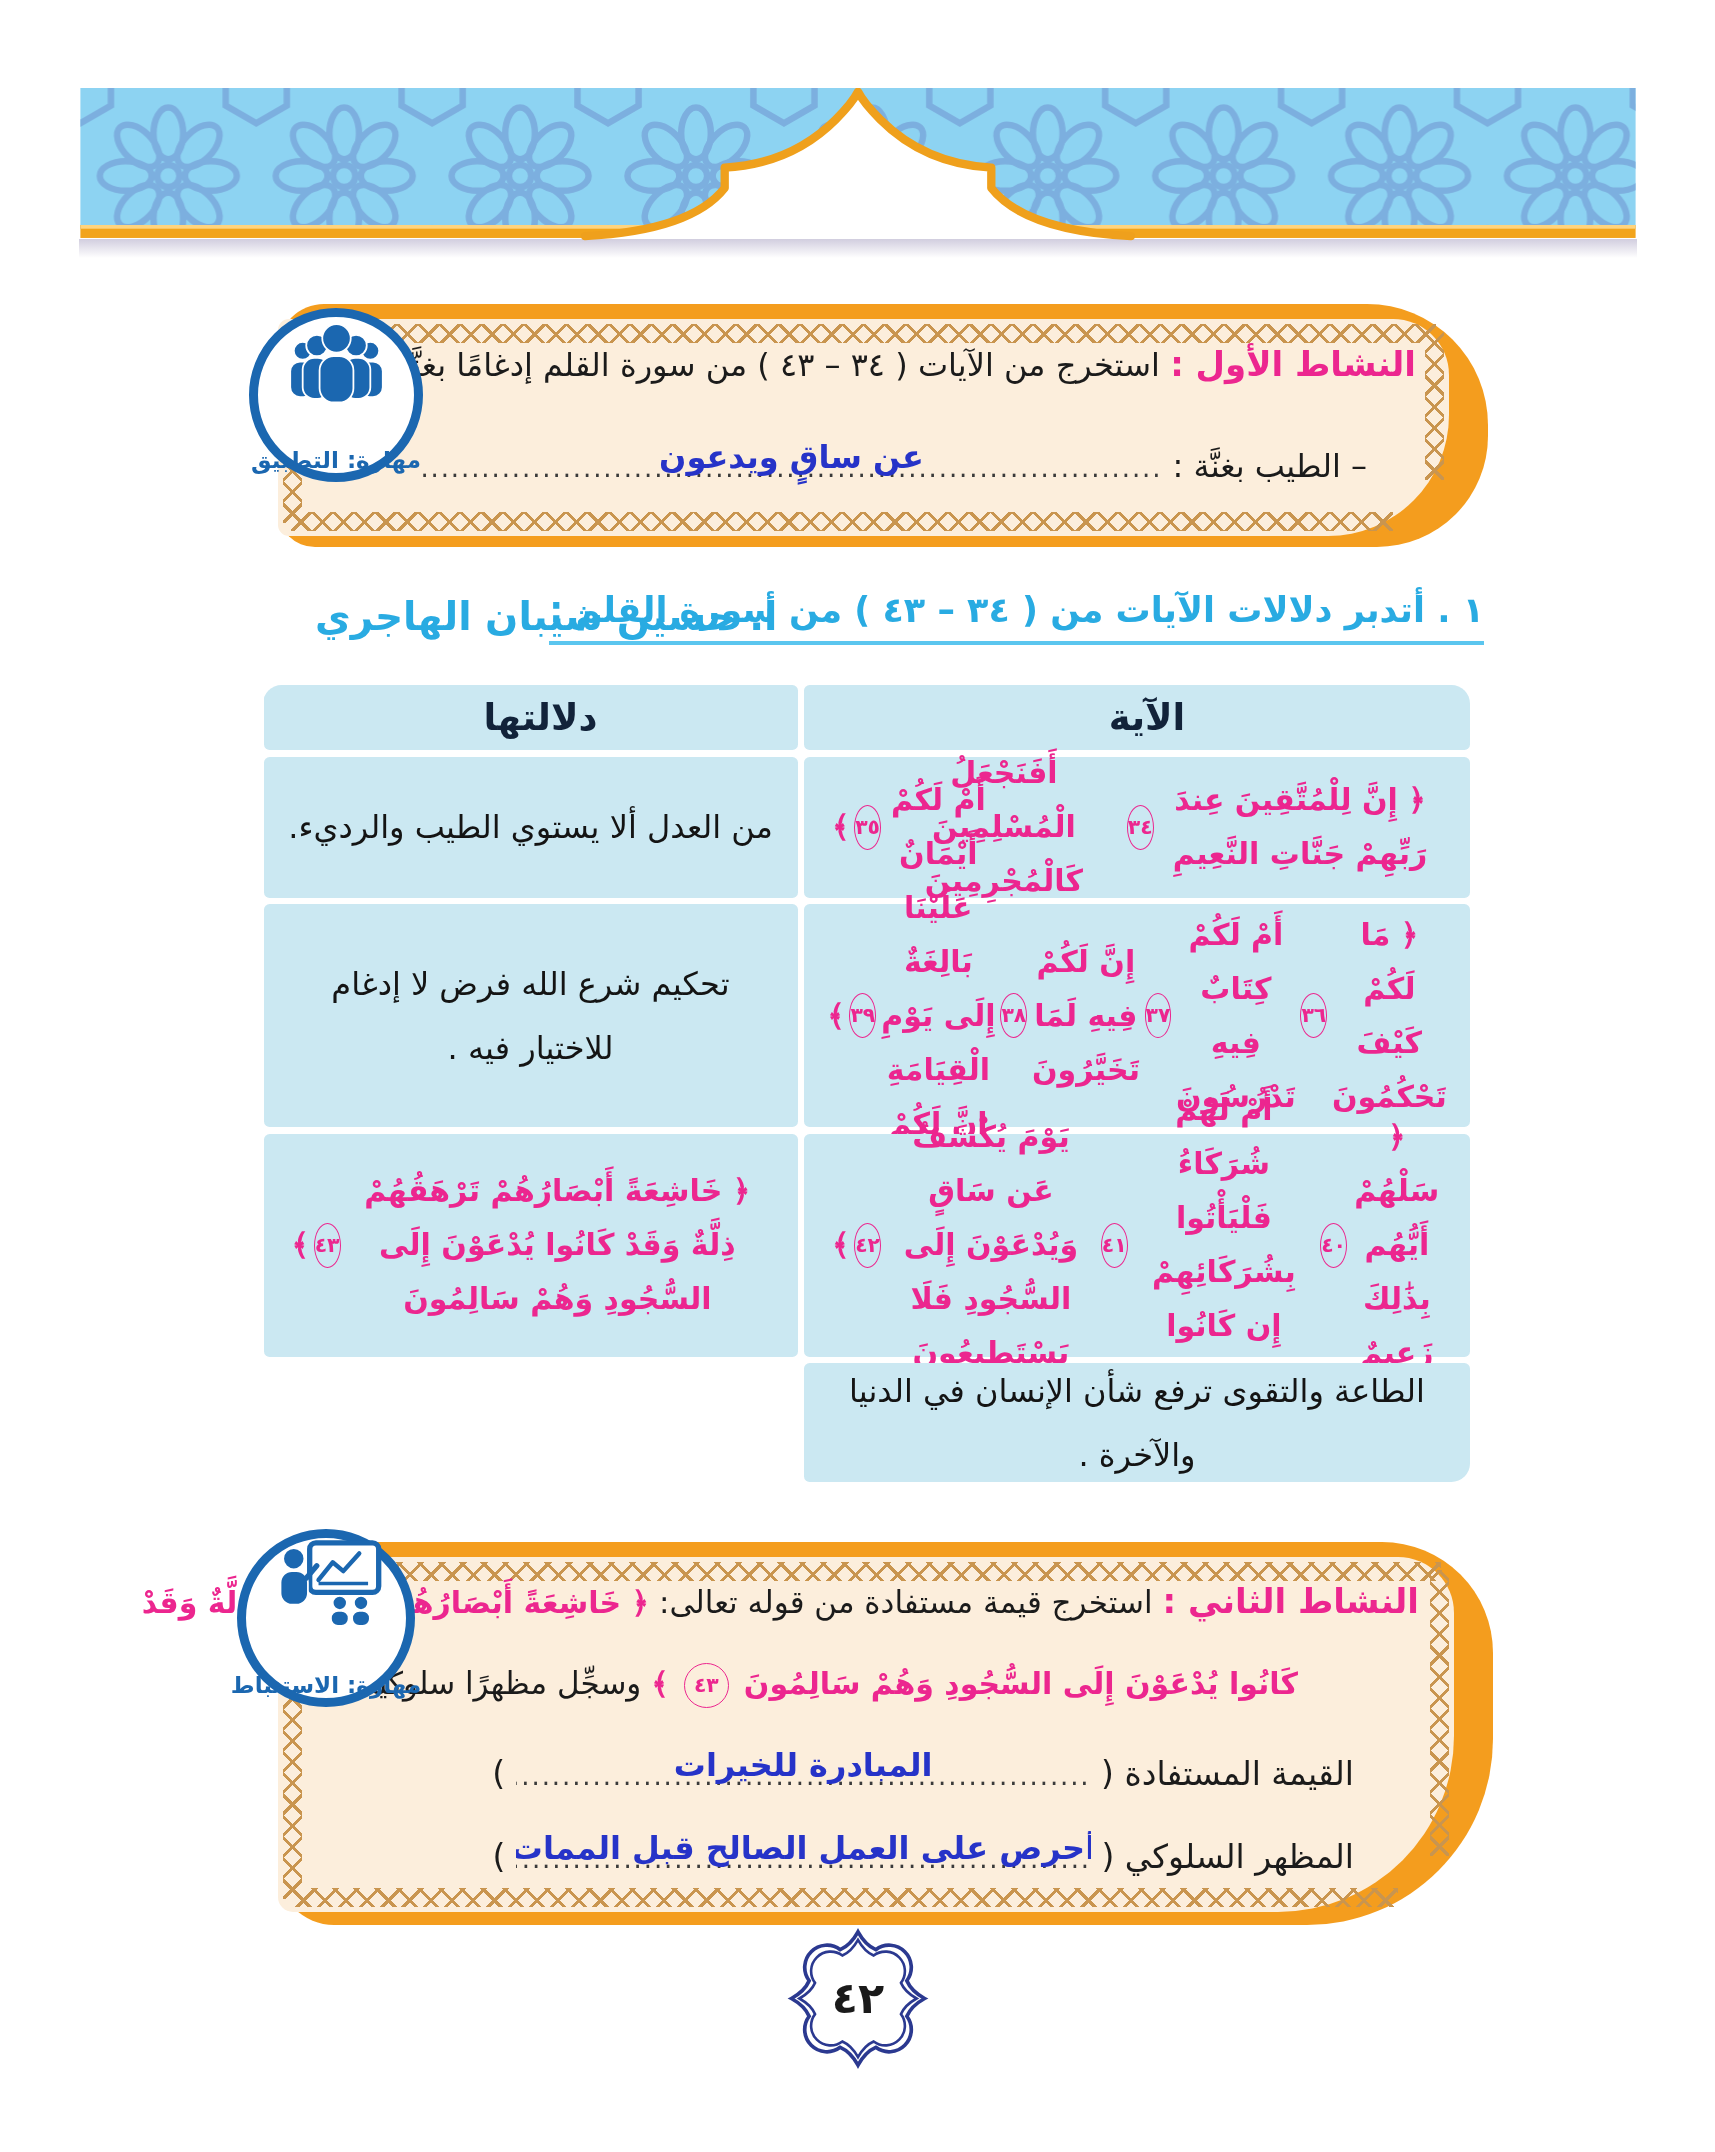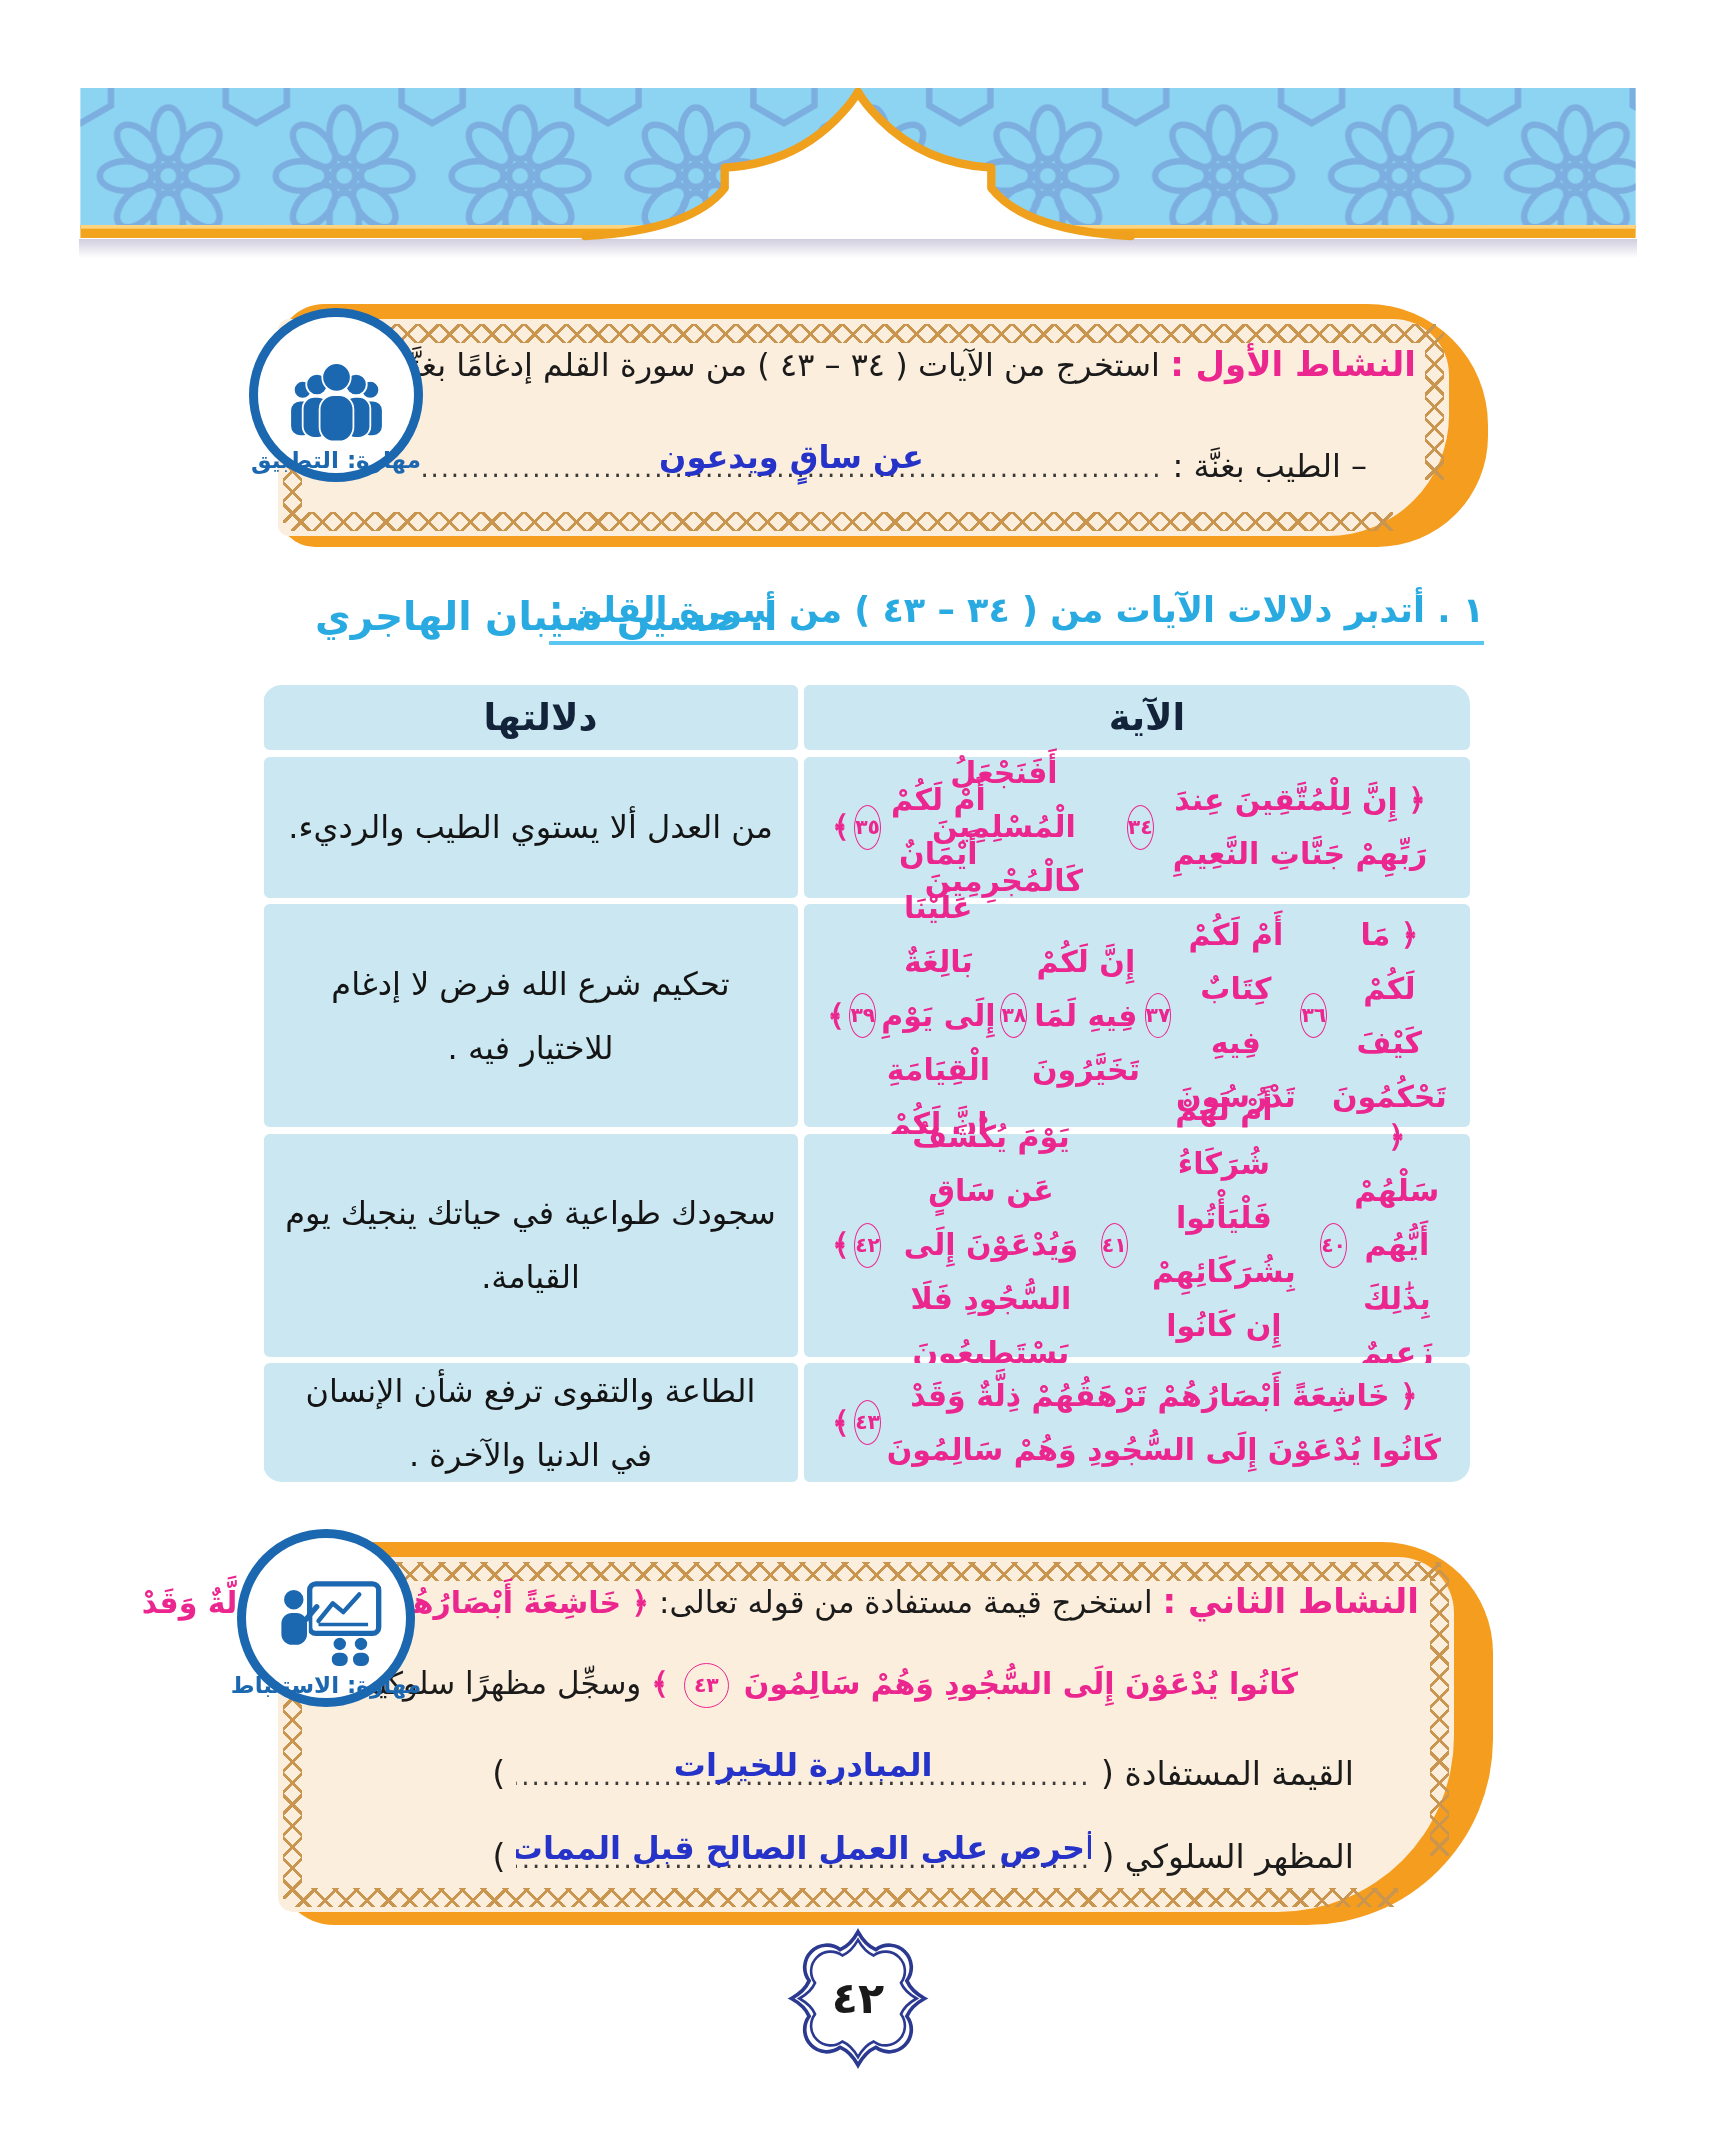--- a/index.html
+++ b/index.html
@@ -35,21 +35,21 @@
         font-size:20.4px;font-weight:bold;margin:0 4.6px;vertical-align:middle;background:transparent;}
 
   .dotwrap{position:relative;display:inline-block;white-space:nowrap;overflow:hidden;vertical-align:bottom;}
   .dots{color:#3a3a3a;font-size:26px;letter-spacing:1.9px;}
   .ans{position:absolute;right:50%;transform:translateX(50%);bottom:9.3px;
        color:#2633C8;font-weight:bold;font-size:32px;white-space:nowrap;}
 
   
   .badge{position:absolute;background:#fff;border:9.3px solid #1B67B0;border-radius:50%;
          box-sizing:border-box;display:flex;flex-direction:column;align-items:center;
-         justify-content:flex-end;z-index:6;}
+         justify-content:space-between;z-index:6;}
   .badge .skill-text{color:#1B67B0;font-weight:bold;font-size:23px;margin-top:1.9px;white-space:nowrap;}
 
   
   .sec-heading{position:absolute;top:590px;right:231px;color:#29ABE2;font-weight:bold;font-size:35px;
         padding-bottom:11px;border-bottom:4.6px solid #5BC6EF;white-space:nowrap;margin-left:10px;}
   .sec-author{position:absolute;top:594px;left:315px;color:#29ABE2;font-weight:bold;font-size:39px;white-space:nowrap;}
 
   
   .qtable{position:absolute;left:263px;top:685px;width:1207px;display:grid;direction:rtl;
         grid-template-columns:666px 534px;grid-template-rows:65px 141px 223px 223px 119px;
@@ -147,21 +147,20 @@
     <div class="cell cell-head">الآية</div>
     <div class="cell cell-head">دلالتها</div>
 
     <div class="cell cell-verse verse">﴿ إِنَّ لِلْمُتَّقِينَ عِندَ رَبِّهِمْ جَنَّاتِ النَّعِيمِ <span class="ayah-num">٣٤</span> أَفَنَجْعَلُ الْمُسْلِمِينَ كَالْمُجْرِمِينَ <span class="ayah-num">٣٥</span> ﴾</div>
     <div class="cell cell-meaning">من العدل ألا يستوي الطيب والرديء.</div>
 
     <div class="cell cell-verse verse">﴿ مَا لَكُمْ كَيْفَ تَحْكُمُونَ <span class="ayah-num">٣٦</span> أَمْ لَكُمْ كِتَابٌ فِيهِ تَدْرُسُونَ <span class="ayah-num">٣٧</span> إِنَّ لَكُمْ فِيهِ لَمَا تَخَيَّرُونَ <span class="ayah-num">٣٨</span> أَمْ لَكُمْ أَيْمَانٌ عَلَيْنَا بَالِغَةٌ إِلَى يَوْمِ الْقِيَامَةِ إِنَّ لَكُمْ لَمَا تَحْكُمُونَ <span class="ayah-num">٣٩</span> ﴾</div>
     <div class="cell cell-meaning">تحكيم شرع الله فرض لا إدغام للاختيار فيه .</div>
 
     <div class="cell cell-verse verse">﴿ سَلْهُمْ أَيُّهُم بِذَٰلِكَ زَعِيمٌ <span class="ayah-num">٤٠</span> أَمْ لَهُمْ شُرَكَاءُ فَلْيَأْتُوا بِشُرَكَائِهِمْ إِن كَانُوا صَادِقِينَ <span class="ayah-num">٤١</span> يَوْمَ يُكْشَفُ عَن سَاقٍ وَيُدْعَوْنَ إِلَى السُّجُودِ فَلَا يَسْتَطِيعُونَ <span class="ayah-num">٤٢</span> ﴾</div>
-    <div class="cell cell-meaning">سجودك طواعية في حياتك ينجيك يوم القيامة.</div>
 
     <div class="cell cell-verse verse">﴿ خَاشِعَةً أَبْصَارُهُمْ تَرْهَقُهُمْ ذِلَّةٌ وَقَدْ كَانُوا يُدْعَوْنَ إِلَى السُّجُودِ وَهُمْ سَالِمُونَ <span class="ayah-num">٤٣</span> ﴾</div>
     <div class="cell cell-meaning">الطاعة والتقوى ترفع شأن الإنسان في الدنيا والآخرة .</div>
   </div>
 
   <div class="actbox act2" style="left:278px;top:1542px;width:1215px;height:383px;">
     <div class="act-orange"></div>
     <div class="act-cream">
       <div class="diam diam-top"></div>
       <div class="diam diam-bottom"></div>

